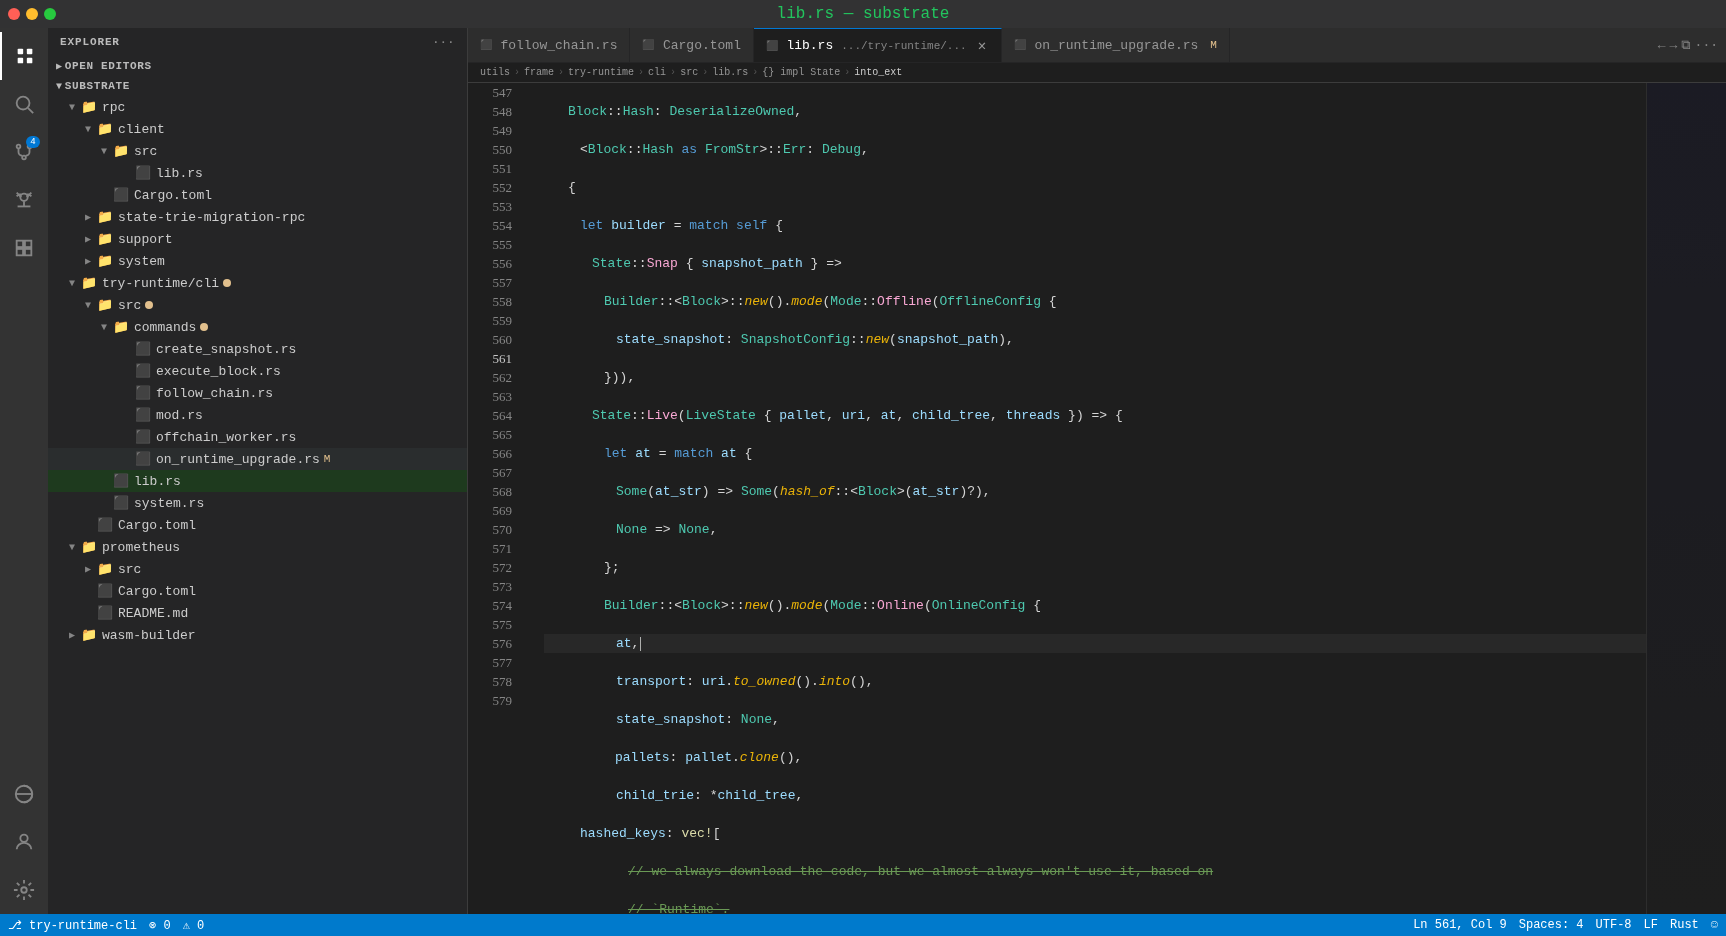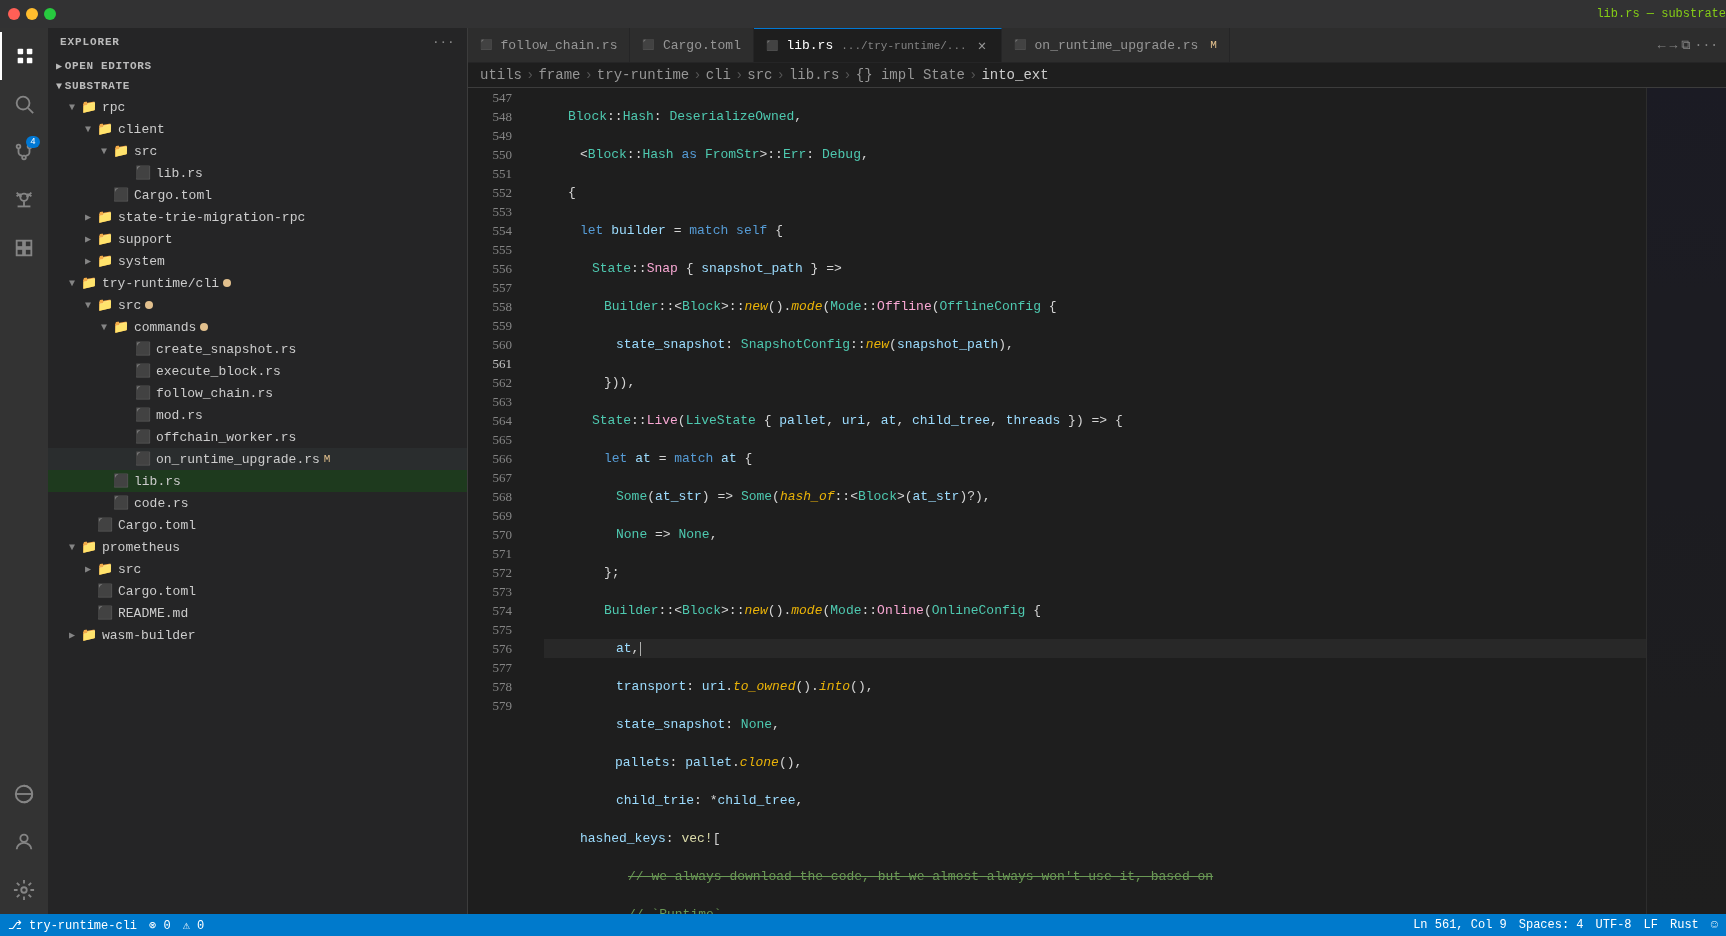--- a/index.html
+++ b/index.html
@@ -13,23 +13,23 @@
       height: 936px;
       overflow: hidden;
     }
 
     
     .title-bar {
       background: #323233;
       height: 28px;
       display: flex;
       align-items: center;
-      justify-content: flex-end;
-      color: #84cc16;
-      font-size: 12px;
+      justify-content: center;
+      color: #22c55e;
+      font-size: 16px;
       flex-shrink: 0;
       position: relative;
     }
     .title-bar .window-controls {
       position: absolute;
       left: 8px;
       display: flex;
       gap: 6px;
     }
     .window-btn {
@@ -225,21 +225,21 @@
       margin-left: auto;
       padding-right: 8px;
       gap: 4px;
       color: #858585;
     }
 
     
     .breadcrumb {
       background: #1e1e1e;
       padding: 4px 12px;
-      font-size: 14px;
+      font-size: 10px;
       color: #969696;
       display: flex;
       align-items: center;
       gap: 4px;
       border-bottom: 1px solid #3c3c3c;
       flex-shrink: 0;
     }
     .breadcrumb span { cursor: pointer; }
     .breadcrumb .sep { color: #555; }
     .breadcrumb .current { color: #cccccc; }
@@ -556,21 +556,21 @@
 
       <div class="tree-item" style="padding-left:48px;background:#1e3a1e">
         <span class="arrow"> </span>
         <span class="icon file-icon rs">⬛</span>
         <span>lib.rs</span>
       </div>
 
       <div class="tree-item" style="padding-left:48px">
         <span class="arrow"> </span>
         <span class="icon file-icon rs">⬛</span>
-        <span>code.rs</span>
+        <span>system.rs</span>
       </div>
 
       <div class="tree-item" style="padding-left:32px">
         <span class="arrow"> </span>
         <span class="icon file-icon toml">⬛</span>
         <span>Cargo.toml</span>
       </div>
 
       <div class="tree-item" style="padding-left:16px">
         <span class="arrow">▼</span>

